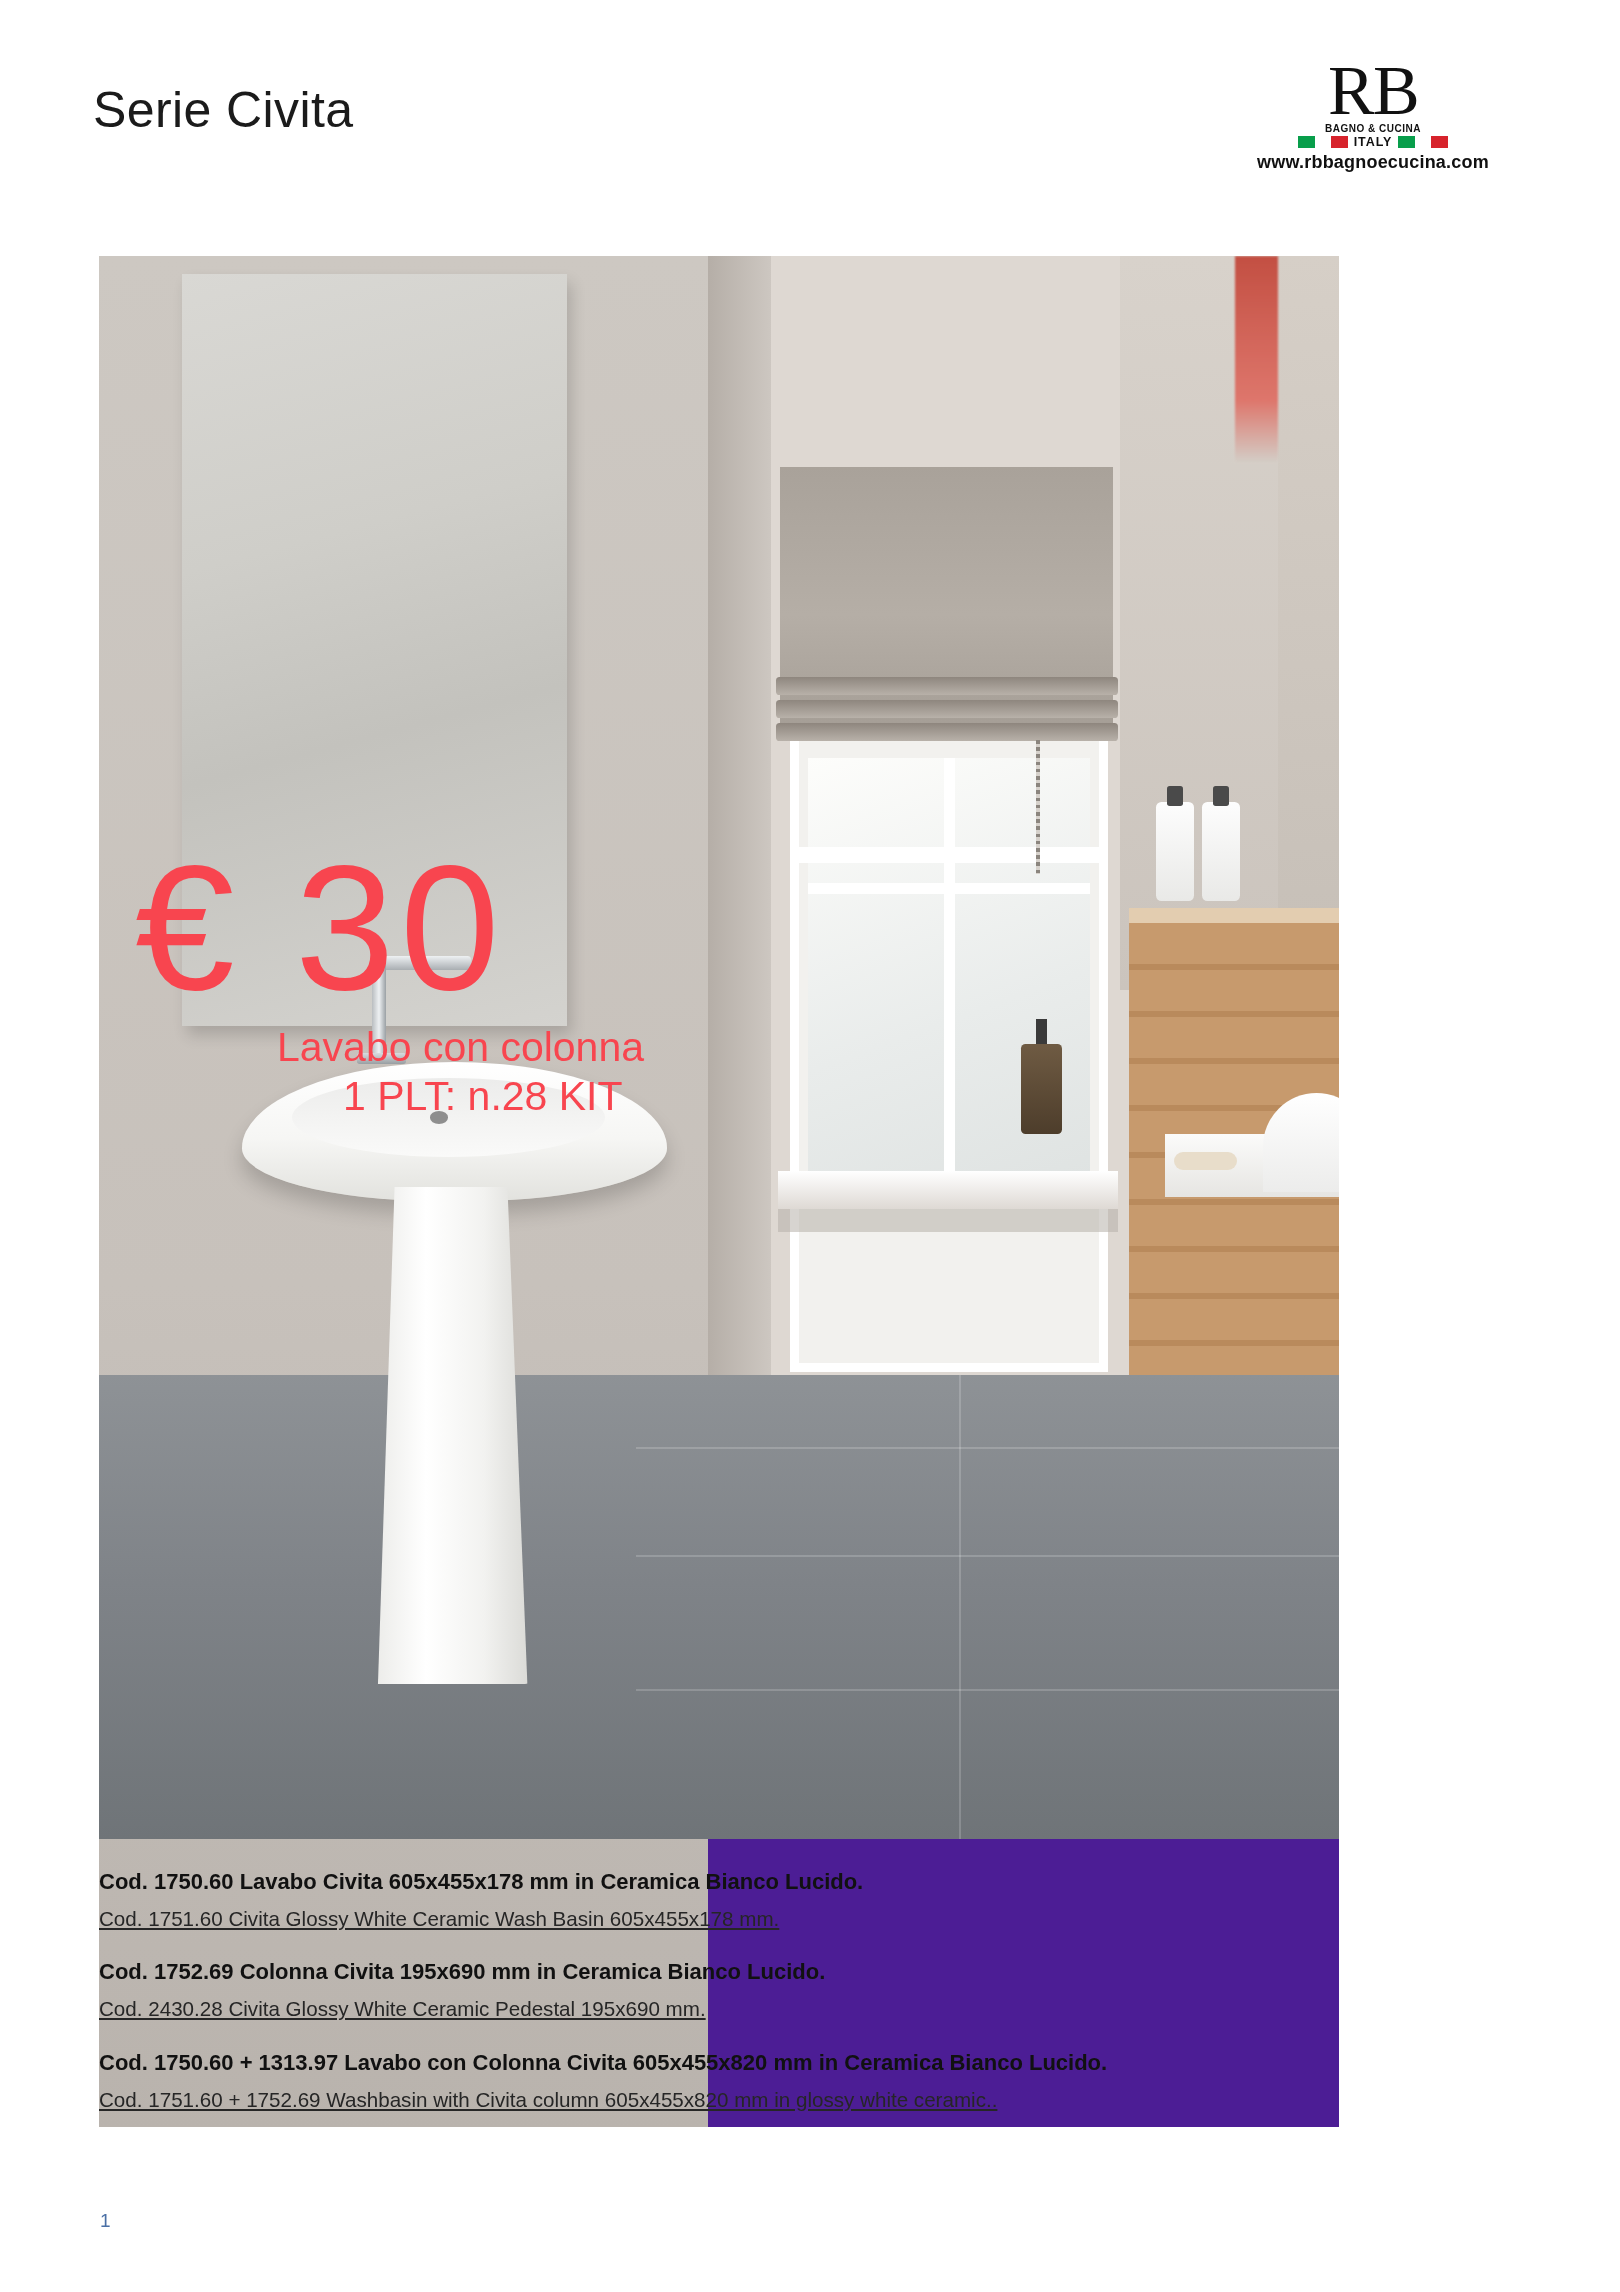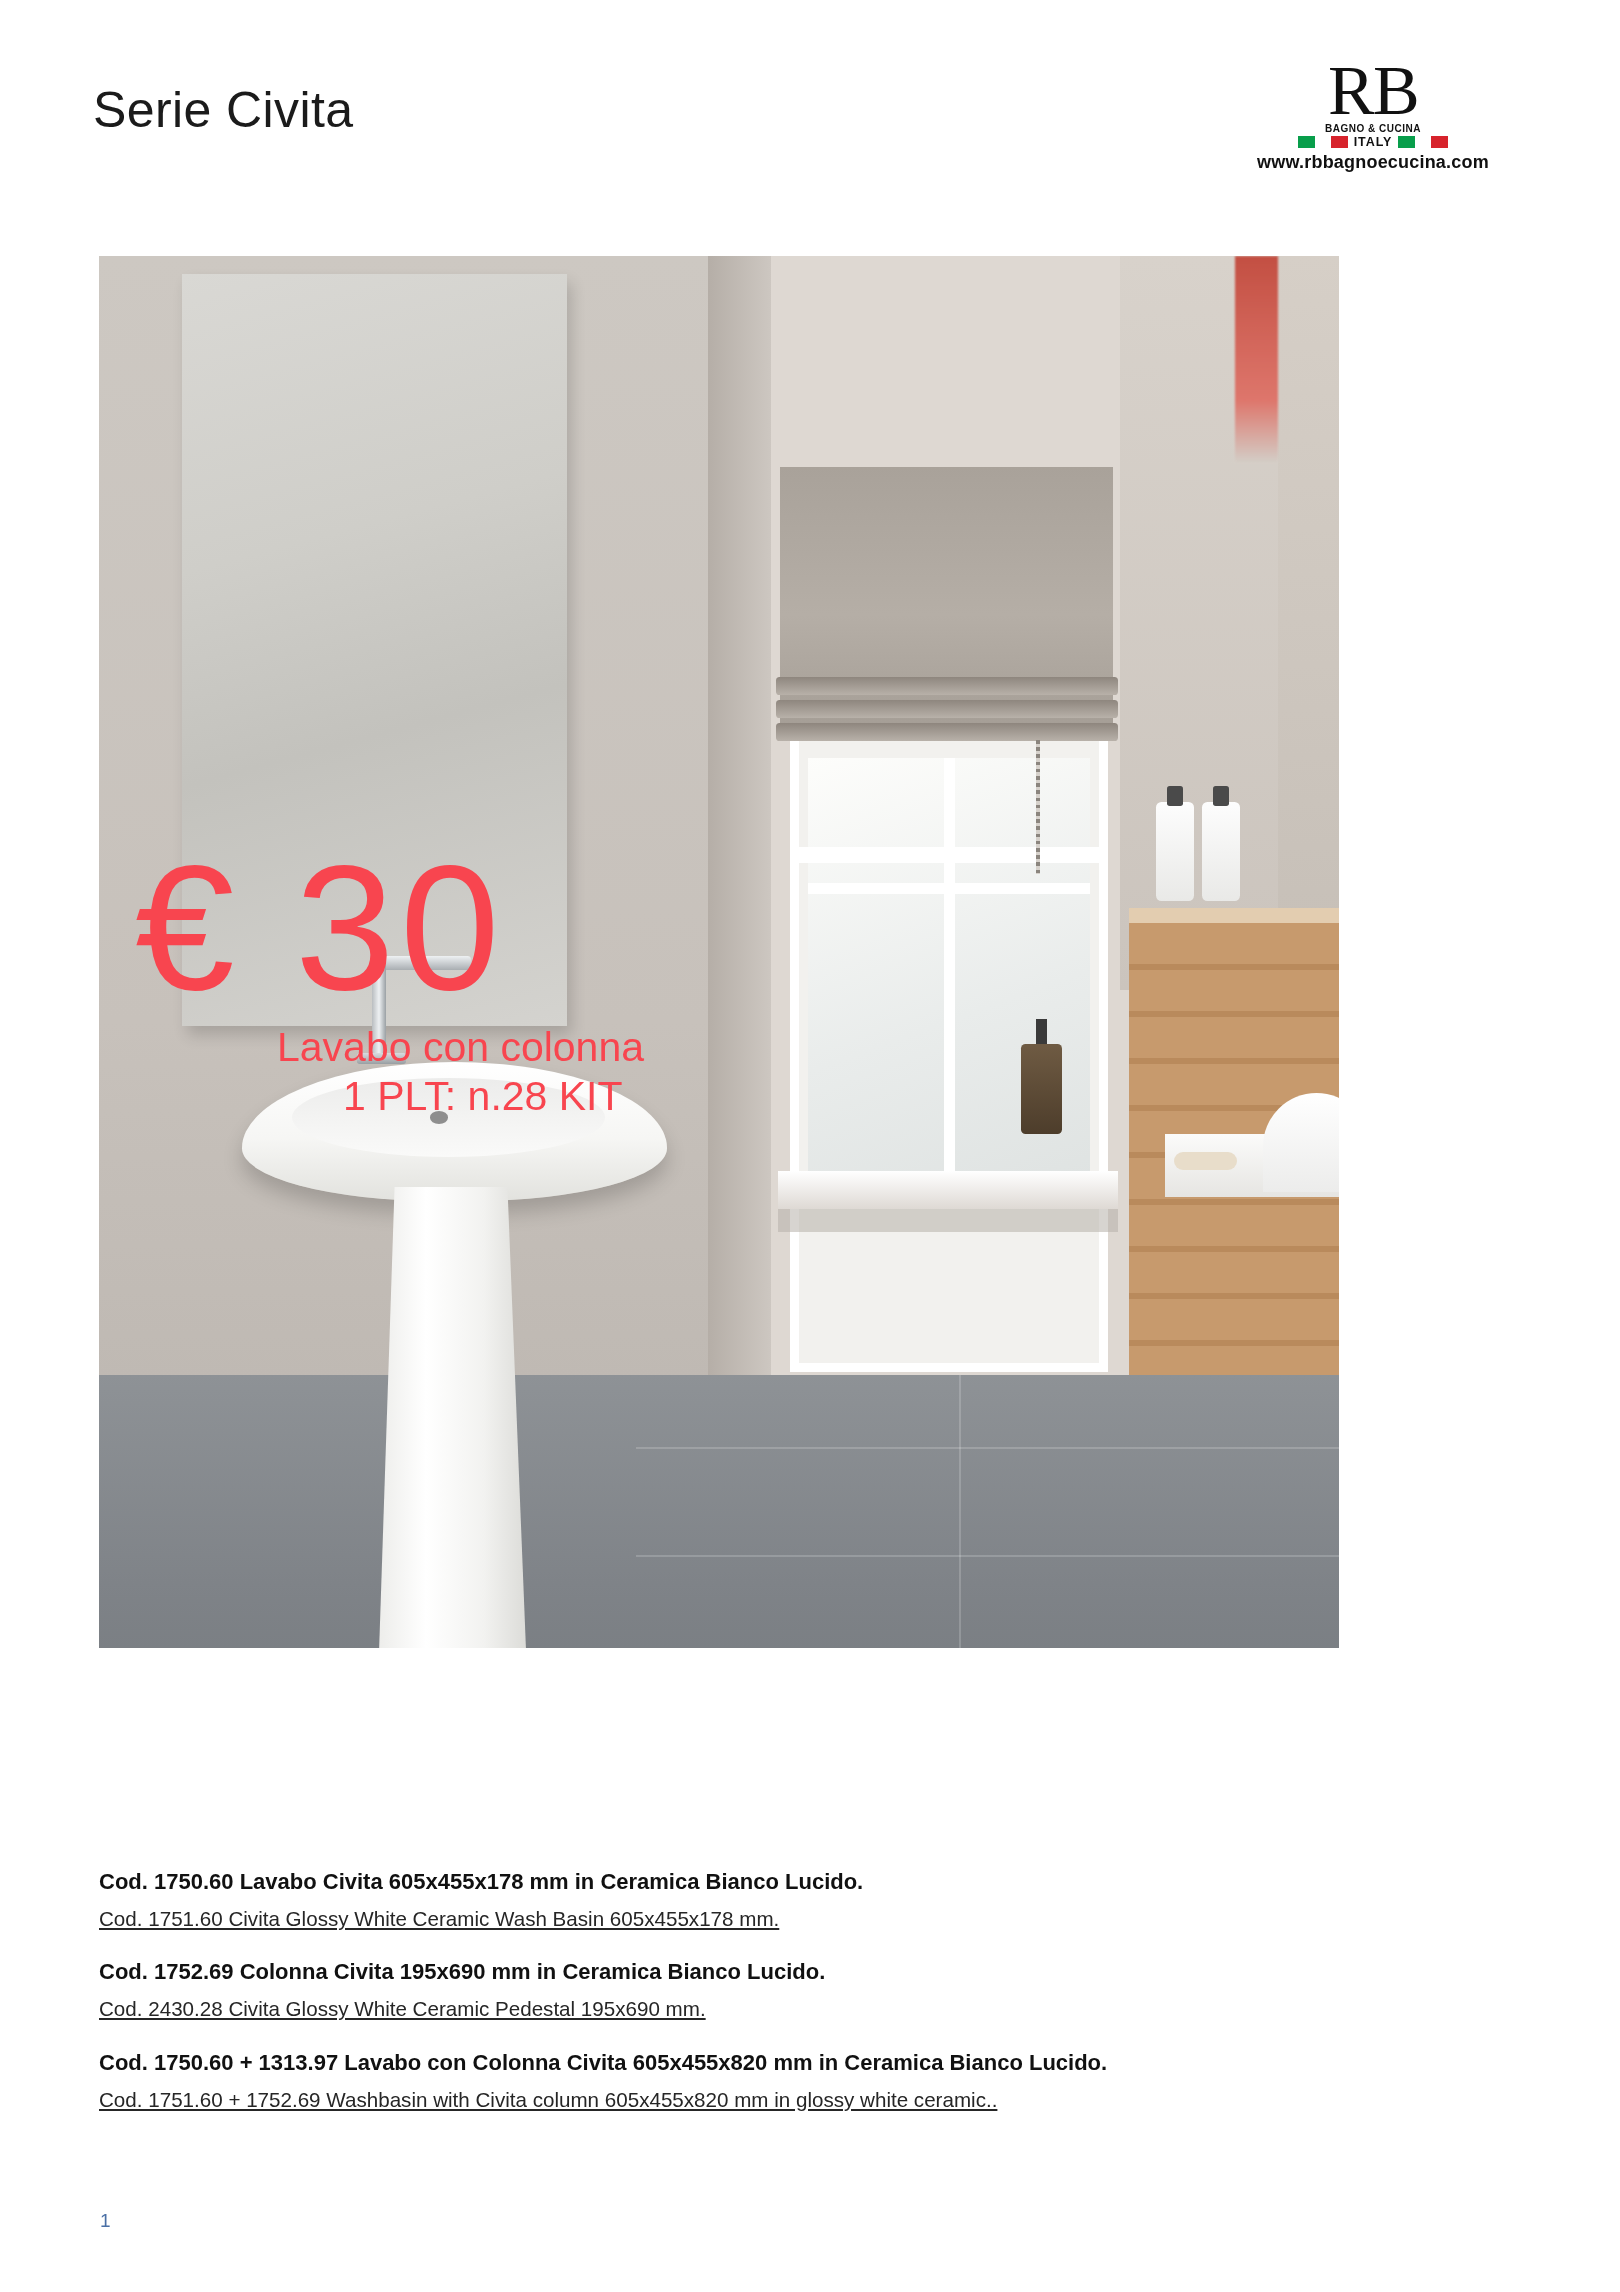--- a/index.html
+++ b/index.html
@@ -91,23 +91,23 @@
     color: #111;
     letter-spacing: 0.2px;
   }
 
   
   .photo-wrap {
     position: absolute;
     left: 99px;
     top: 256px;
     width: 1240px;
-    height: 1392px;
+    height: 1871px;
     overflow: hidden;
-    background: #0f172a;
+    background: #4c1d95;
   }
   .photo {
     position: absolute;
     inset: 0;
   }
 
   
   .wall-left {
     position: absolute;
     left: 0; top: 0;

